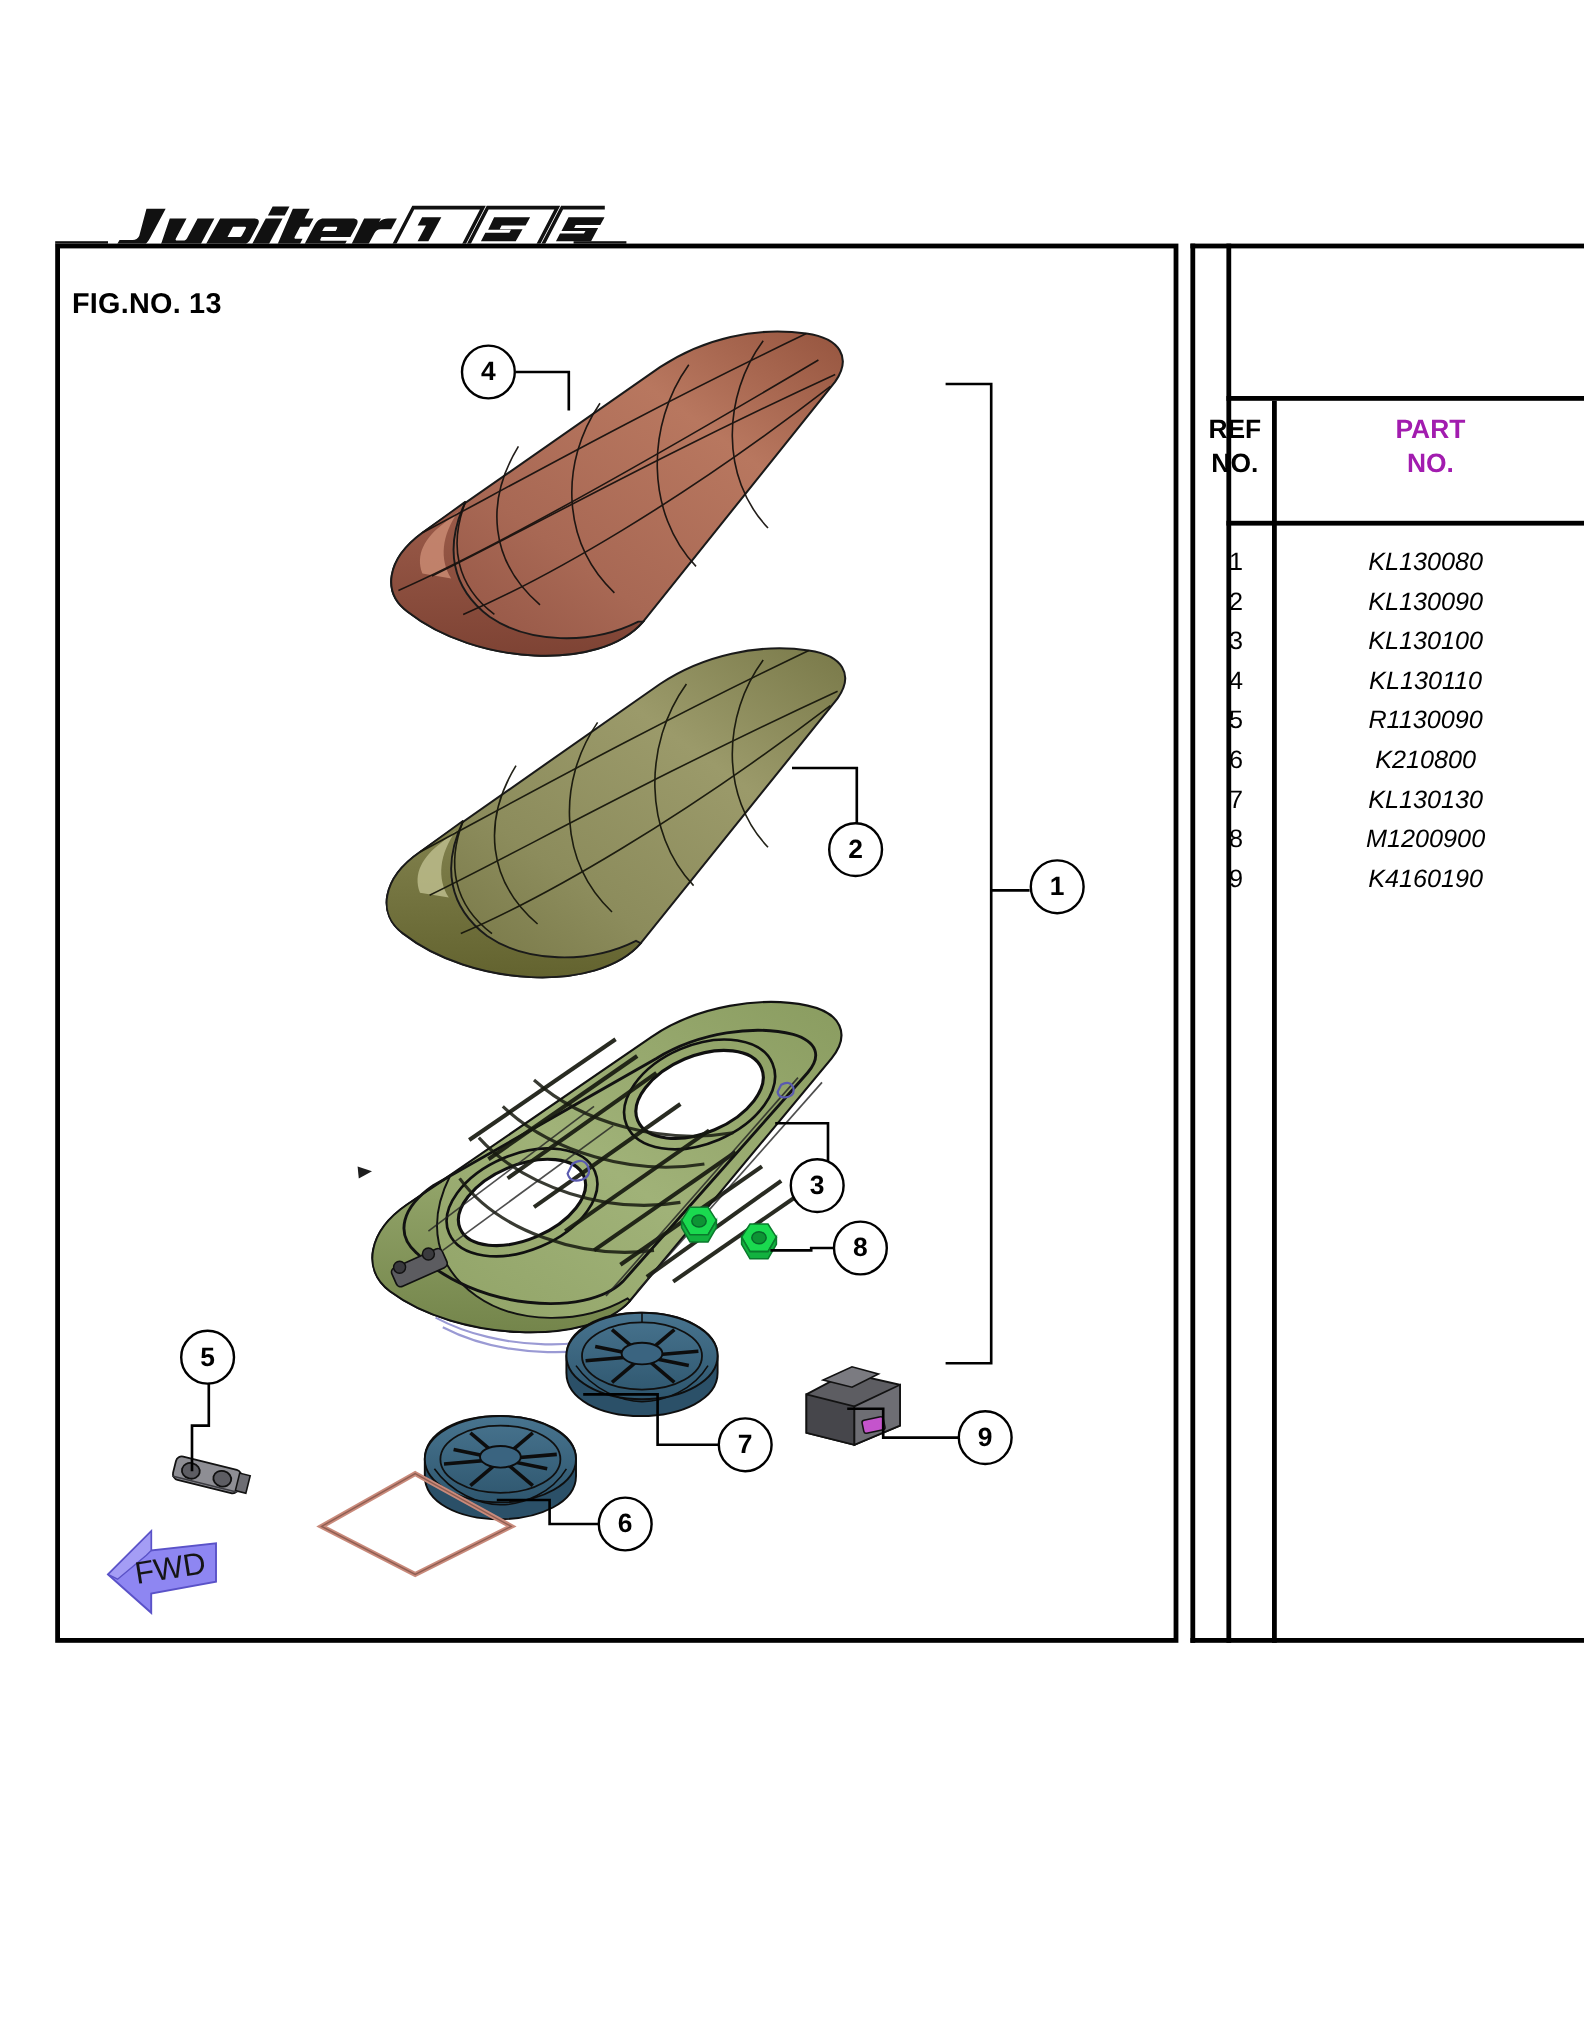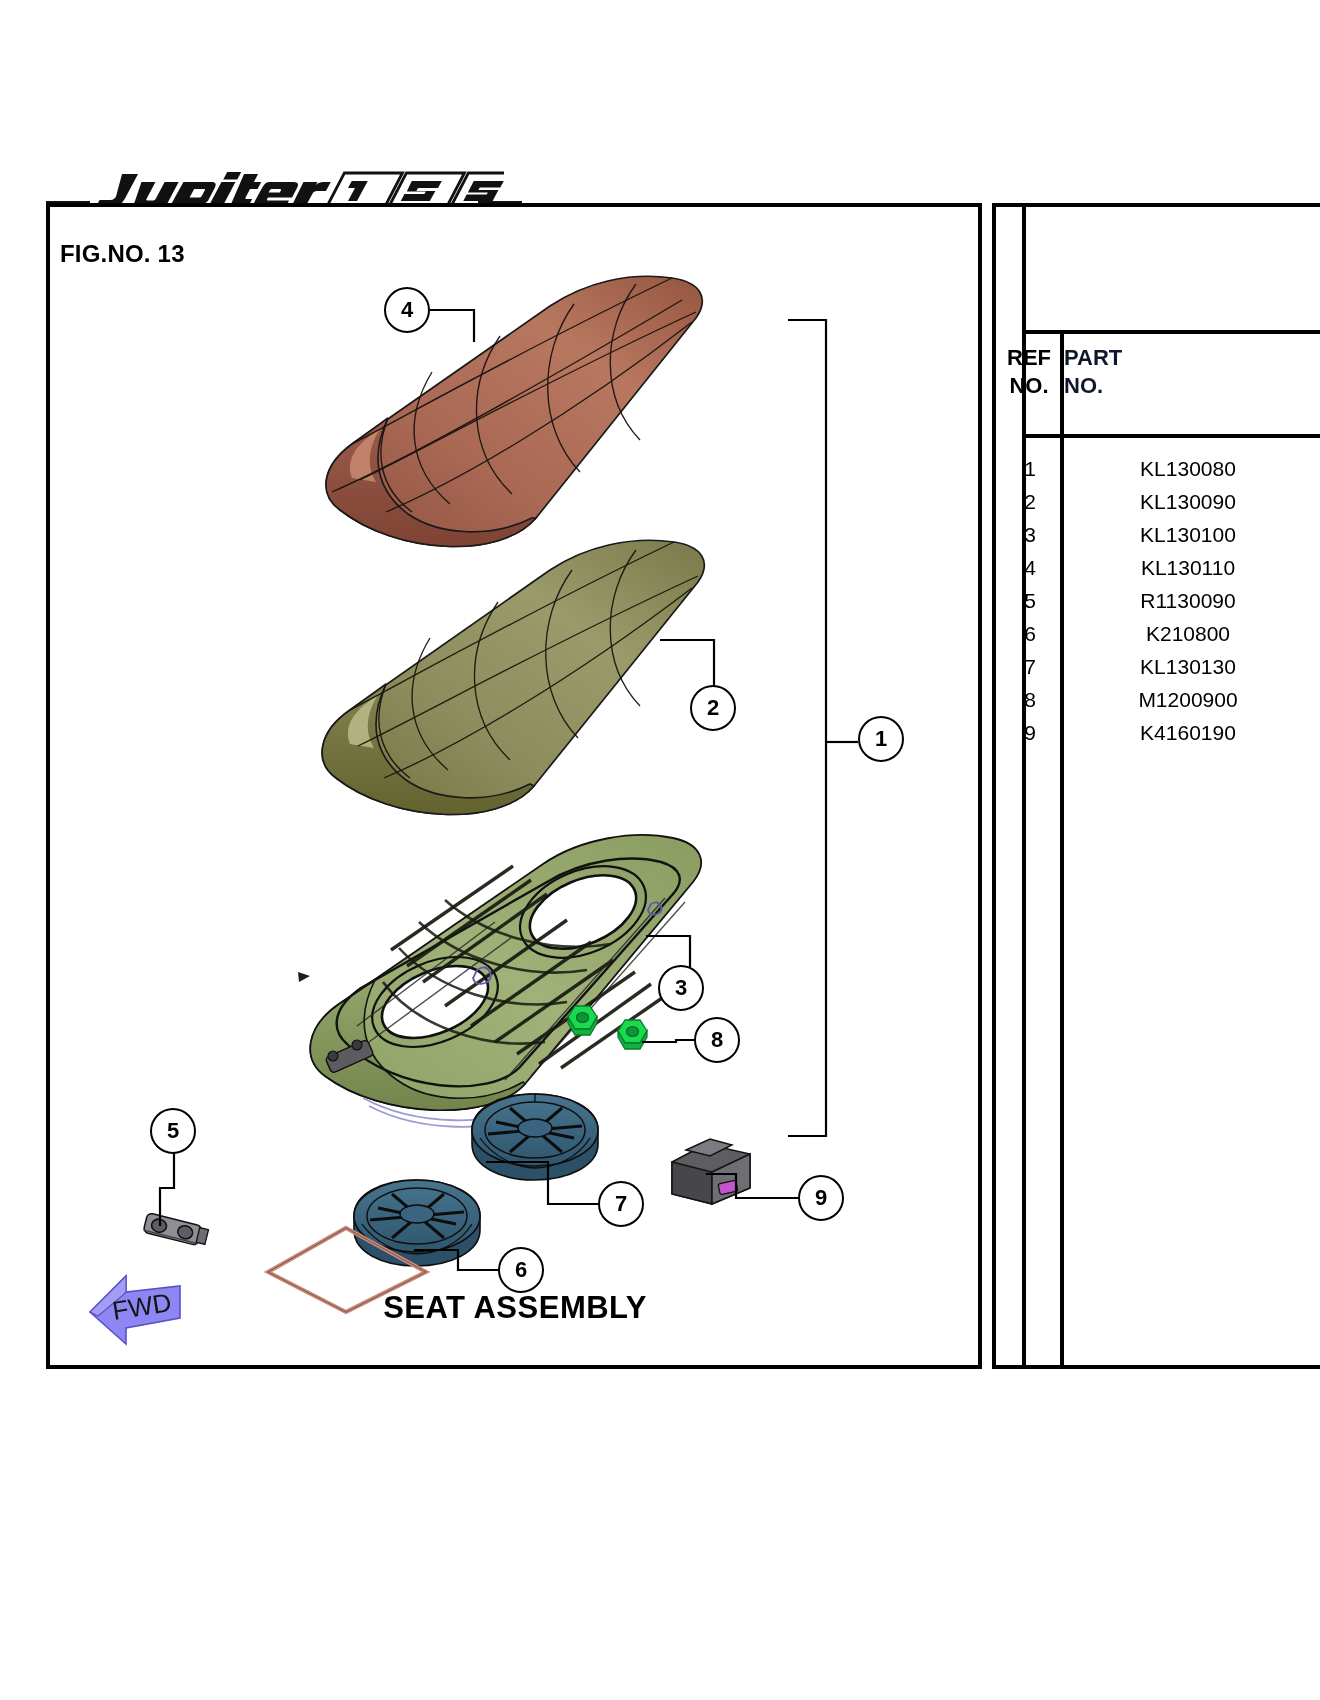--- a/index.html
+++ b/index.html
@@ -32,27 +32,27 @@
   
   .tbl-divider{position:absolute;left:1022px;top:203px;width:4px;height:1166px;background:#000;}
 
   
   .hdr-top-rule{position:absolute;left:1022px;top:330px;width:298px;height:4px;background:#000;}
   .hdr-bot-rule{position:absolute;left:1022px;top:434px;width:298px;height:4px;background:#000;}
   .col-rule{position:absolute;left:1060px;top:334px;width:4px;height:1035px;background:#000;}
 
   .hdr-ref{position:absolute;left:1000px;top:344px;width:58px;text-align:center;
            font-size:22px;font-weight:bold;line-height:28px;color:#000;}
-  .hdr-part{position:absolute;left:1064px;top:344px;width:256px;text-align:left;
-            font-size:22px;font-weight:bold;line-height:28px;color:#0f172a;}
+  .hdr-part{position:absolute;left:1064px;top:344px;width:256px;text-align:center;
+            font-size:22px;font-weight:bold;line-height:28px;color:#a21caf;}
 
   .tbl-rows{position:absolute;left:1000px;top:452px;width:320px;}
   .trow{display:flex;height:33px;align-items:center;}
   .trow .ref{width:60px;text-align:center;font-size:21px;color:#000;}
-  .trow .pn{width:256px;text-align:center;font-size:21px;color:#000;}
+  .trow .pn{width:256px;text-align:center;font-size:21px;color:#000;font-style:italic;}
 
   
   .balloon{position:absolute;width:46px;height:46px;border:2.5px solid #000;border-radius:50%;
            background:#fff;display:flex;align-items:center;justify-content:center;
            font-size:22px;font-weight:bold;color:#000;box-sizing:border-box;z-index:30;}
 
   .leader{position:absolute;z-index:25;}
   .leader svg{display:block;overflow:visible;}
 
   .art{position:absolute;z-index:10;}
@@ -404,21 +404,20 @@
   <div class="balloon" style="left:384px;top:287px;">4</div>
   <div class="balloon" style="left:690px;top:685px;">2</div>
   <div class="balloon" style="left:858px;top:716px;">1</div>
   <div class="balloon" style="left:658px;top:965px;">3</div>
   <div class="balloon" style="left:694px;top:1017px;">8</div>
   <div class="balloon" style="left:150px;top:1108px;">5</div>
   <div class="balloon" style="left:598px;top:1181px;">7</div>
   <div class="balloon" style="left:798px;top:1175px;">9</div>
   <div class="balloon" style="left:498px;top:1247px;">6</div>
 
-  <div class="assy-title">SEAT ASSEMBLY</div>
 
   <div class="tbl-frame"></div>
   <div class="tbl-divider"></div>
   <div class="hdr-top-rule"></div>
   <div class="hdr-bot-rule"></div>
   <div class="col-rule"></div>
 
   <div class="hdr-ref">
     <div>REF</div>
     <div>NO.</div>

